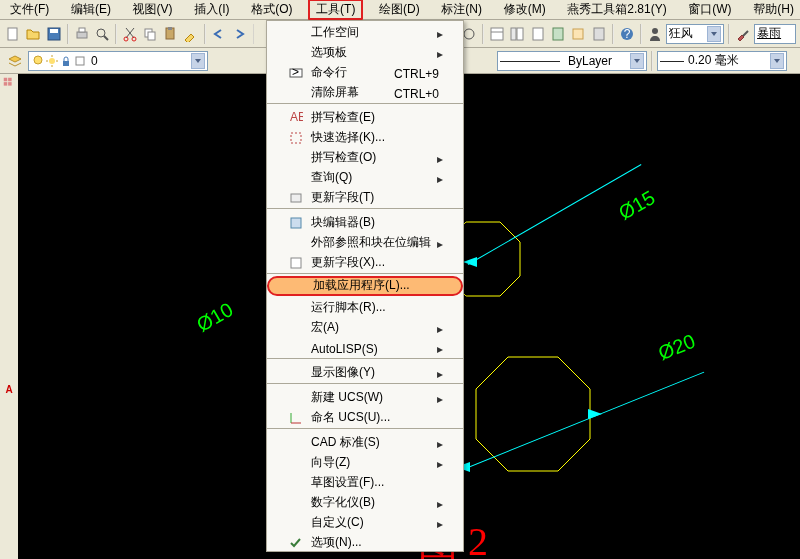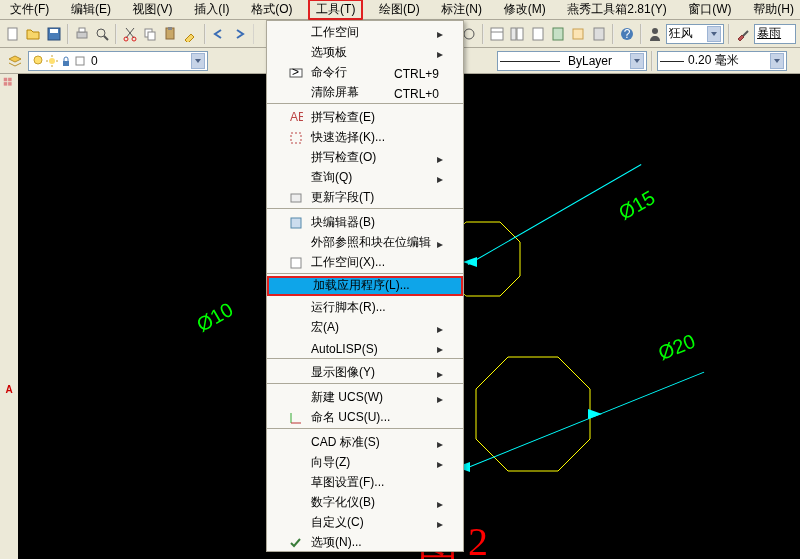--- a/index.html
+++ b/index.html
@@ -16,21 +16,21 @@
 .combo .arrow{width:14px;height:16px;background:#c6d3e7;border:1px solid #9db4d4;display:flex;align-items:center;justify-content:center;margin-left:auto;}
 .combo .arrow::after{content:"";border-left:3px solid transparent;border-right:3px solid transparent;border-top:4px solid #4d6185;}
 .left-toolbar{position:absolute;left:0;top:74px;width:18px;background:#ece9d8;height:485px;display:flex;flex-direction:column;gap:1px;padding:1px;}
 .left-toolbar .tbtn{width:16px;height:16px;}
 .drawing{position:absolute;left:18px;top:74px;right:0;bottom:0;background:#000;}
 .octagon{position:absolute;}
 .dim-text{position:absolute;color:#00ff00;font-size:20px;font-family:Arial;}
 .dim-line{position:absolute;background:#00ffff;height:1px;transform-origin:left center;}
 .dropdown{position:absolute;background:#f9f8f4;border:1px solid #aca899;box-shadow:2px 2px 4px rgba(0,0,0,0.3);min-width:160px;}
 .dropdown-item{display:flex;align-items:flex-end;height:20px;padding:0 20px;gap:6px;}
-.dropdown-item.highlighted{border:2px solid #e02020;border-radius:0;background:#0ea5e9;}
+.dropdown-item.highlighted{border:2px solid #e02020;border-radius:10px;background:#fdba74;}
 .dropdown-item .icon-slot{width:18px;height:16px;display:flex;align-items:center;justify-content:center;}
 .dropdown-item .label{flex:1;}
 .dropdown-item .shortcut{color:#000000;margin-right:4px;}
 .dropdown-item .sub{margin-left:auto;color:#333;}
 .dropdown-sep{height:1px;background:#aca899;margin:2px 0;}
 .big-label{position:absolute;color:#ff0000;font-size:40px;font-family:SimHei;}
 </style>
 </head>
 <body>
 
@@ -382,21 +382,21 @@
       <span class="icon-slot"></span>
       <span class="label">外部参照和块在位编辑</span>
       <span class="sub">▸</span>
     </div>
   <div class="dropdown-item">
       <span class="icon-slot">
         <svg width="14" height="14">
           <rect x="2" y="2" width="10" height="10" fill="#fff" stroke="#888"></rect>
         </svg>
       </span>
-      <span class="label">工作空间(X)...</span>
+      <span class="label">更新字段(X)...</span>
     </div>
   <div class="dropdown-sep"></div>
   <div class="dropdown-item highlighted">
       <span class="icon-slot"></span>
       <span class="label">加载应用程序(L)...</span>
     </div>
   <div class="dropdown-item">
       <span class="icon-slot"></span>
       <span class="label">运行脚本(R)...</span>
     </div>

